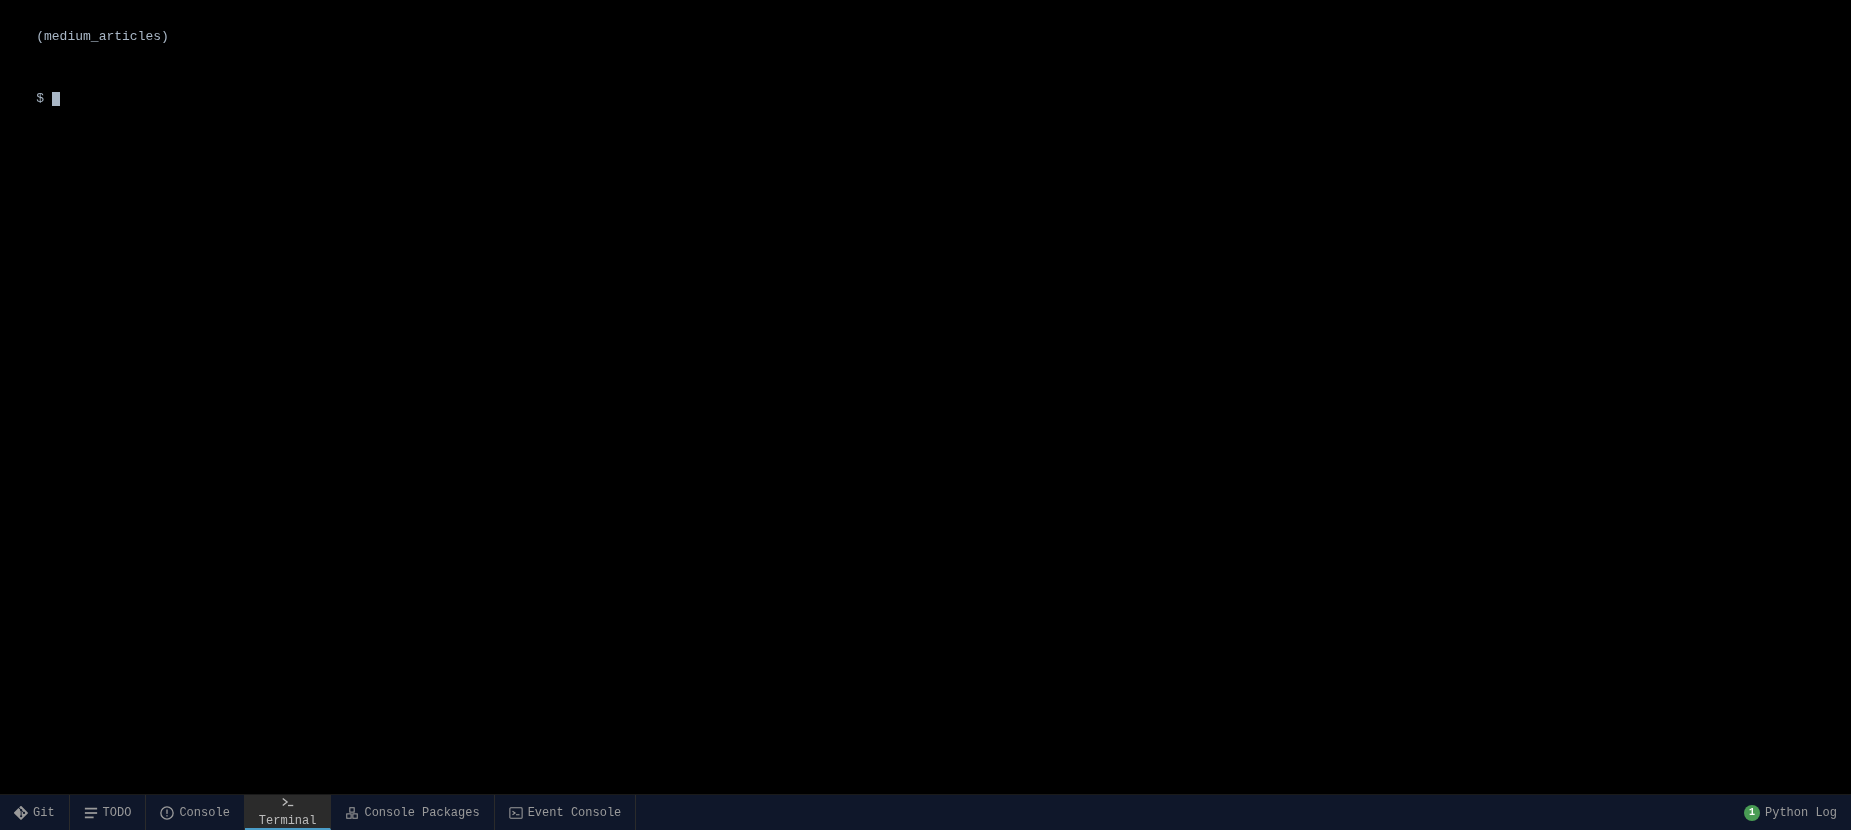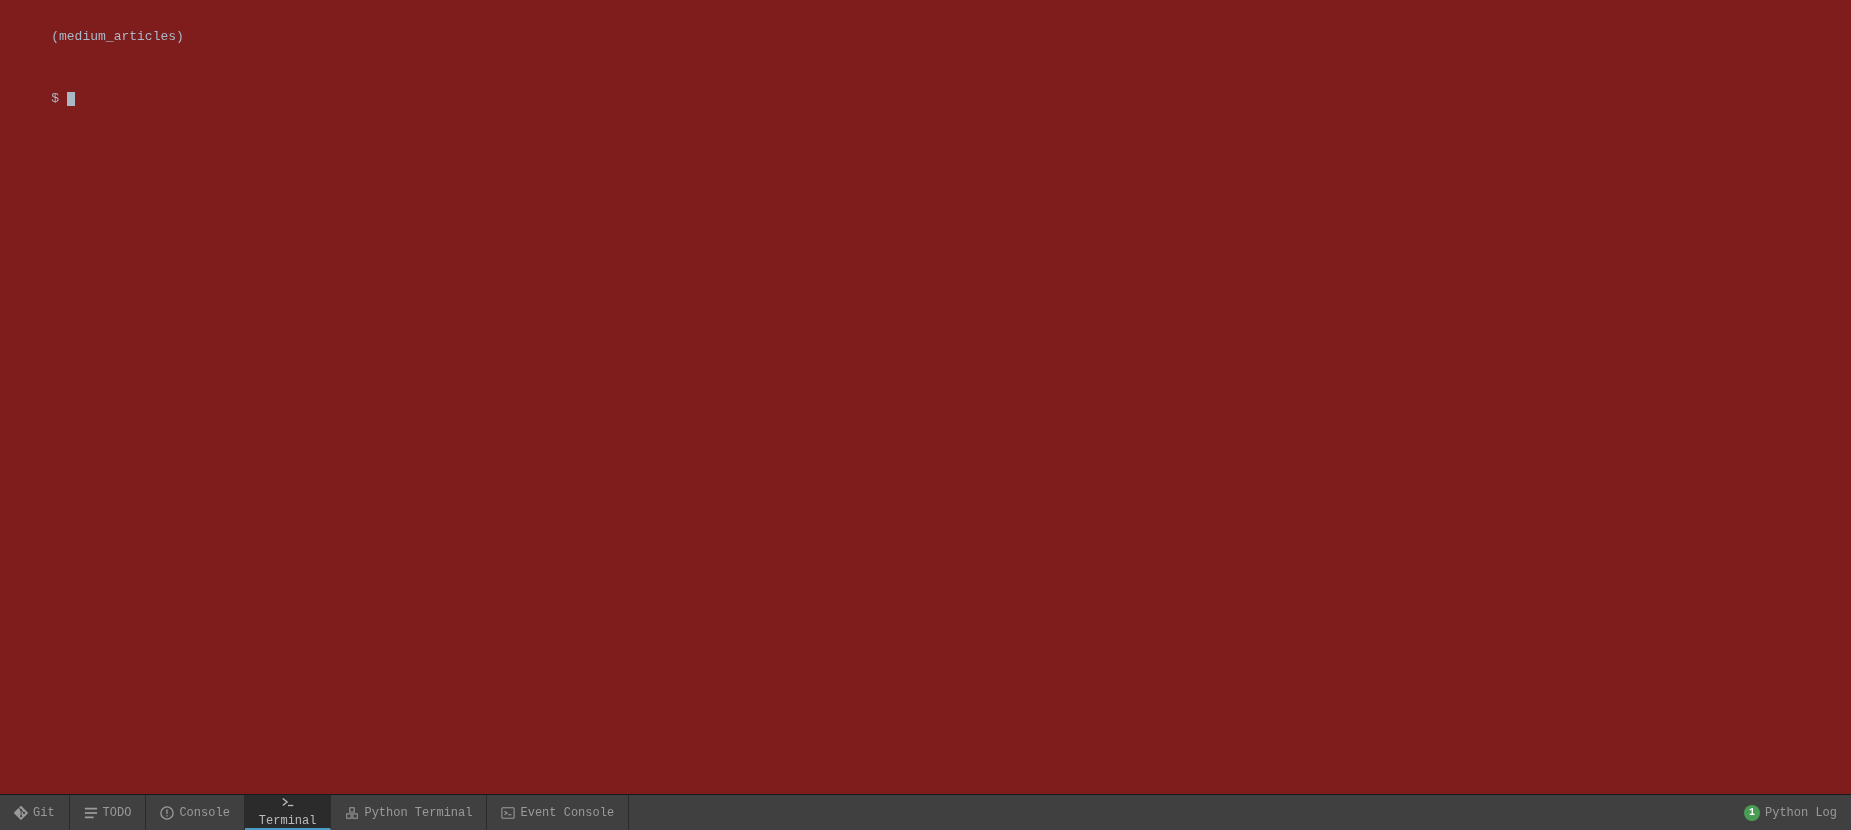--- a/index.html
+++ b/index.html
@@ -13,22 +13,22 @@
       height: 830px;
       background-color: #2b2b2b;
       font-family: 'Courier New', Courier, monospace;
       overflow: hidden;
       display: flex;
       flex-direction: column;
     }
 
     #terminal-area {
       flex: 1;
-      background-color: #7f1d1d;
-      padding: 6px 20px;
+      background-color: #000000;
+      padding: 6px 5px;
       overflow: hidden;
       position: relative;
     }
 
     .terminal-line {
       font-size: 13px;
       line-height: 1.6;
       white-space: pre;
     }
 
@@ -53,21 +53,21 @@
       animation: blink 1s step-end infinite;
     }
 
     @keyframes blink {
       0%, 100% { opacity: 1; }
       50% { opacity: 0; }
     }
 
     #bottom-bar {
       height: 36px;
-      background-color: #404040;
+      background-color: #0f172a;
       border-top: 1px solid #1a1a1a;
       display: flex;
       align-items: stretch;
       flex-shrink: 0;
     }
 
     .tab-group {
       display: flex;
       align-items: stretch;
     }
@@ -192,21 +192,21 @@
     </div>
 
     <div class="tab-item">
       <span class="tab-icon icon-packages">
         <svg viewBox="0 0 16 16" xmlns="http://www.w3.org/2000/svg">
           <rect x="2" y="9" width="5" height="5" fill="none" stroke="currentColor" stroke-width="1.2"></rect>
           <rect x="9" y="9" width="5" height="5" fill="none" stroke="currentColor" stroke-width="1.2"></rect>
           <rect x="5.5" y="2" width="5" height="5" fill="none" stroke="currentColor" stroke-width="1.2"></rect>
         </svg>
       </span>
-      <span>Python Terminal</span>
+      <span>Console Packages</span>
     </div>
 
     <div class="tab-item">
       <span class="tab-icon icon-console">
         <svg viewBox="0 0 16 16" xmlns="http://www.w3.org/2000/svg">
           <rect x="1" y="2" width="14" height="12" rx="1" fill="none" stroke="currentColor" stroke-width="1.2"></rect>
           <polyline points="4,6 7,8 4,10" fill="none" stroke="currentColor" stroke-width="1.2"></polyline>
           <line x1="8" y1="10" x2="12" y2="10" stroke="currentColor" stroke-width="1.2"></line>
         </svg>
       </span>

